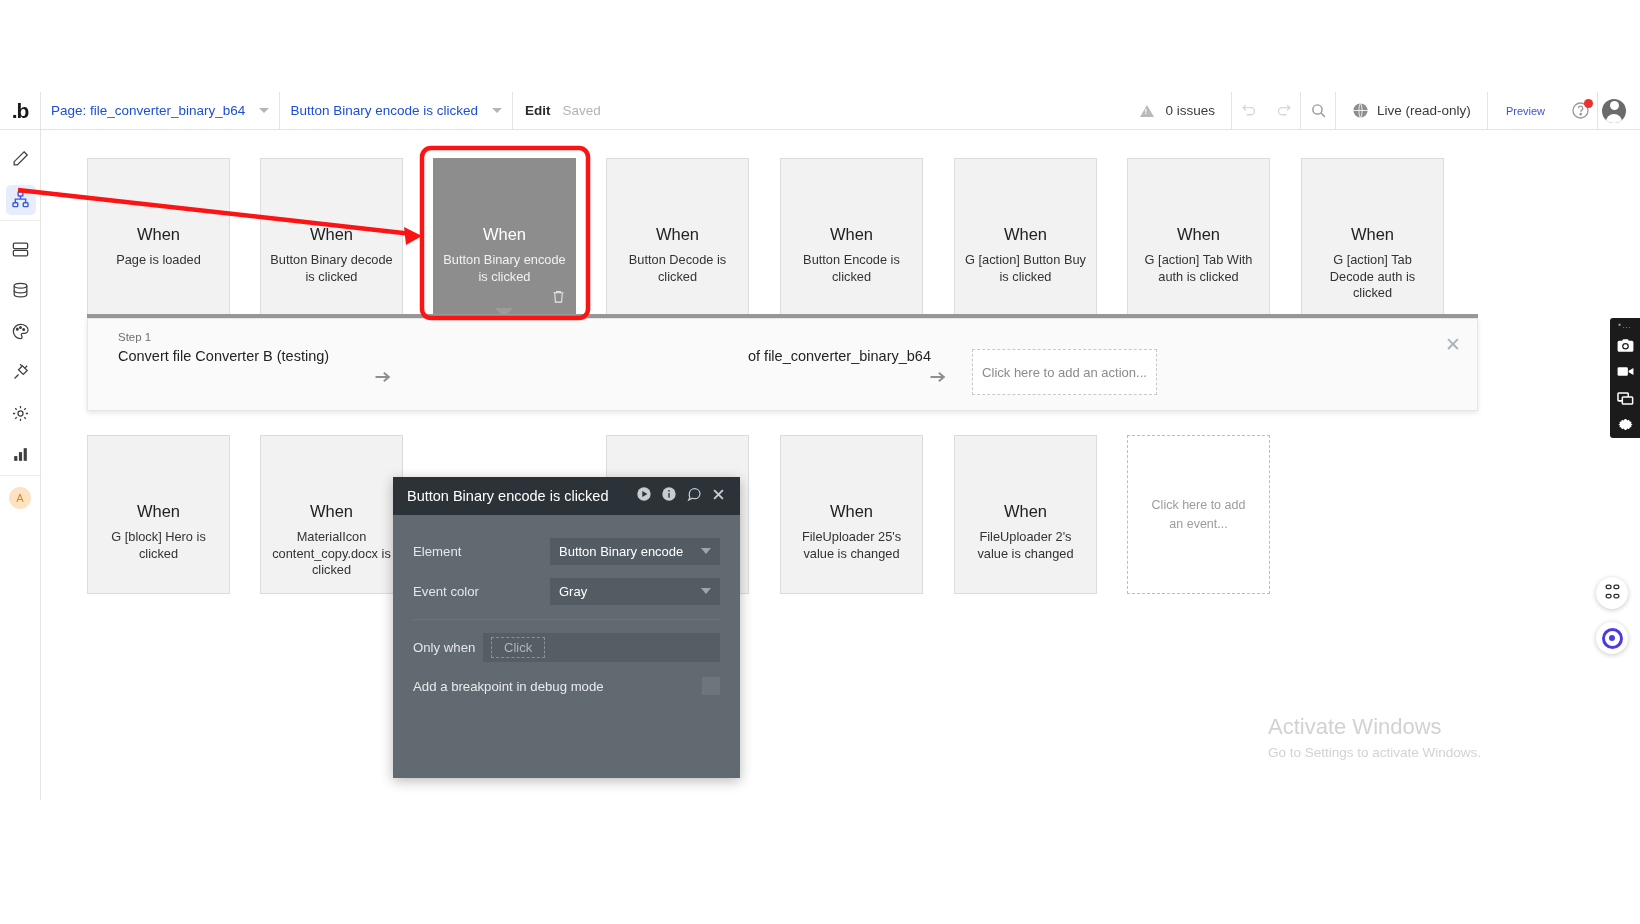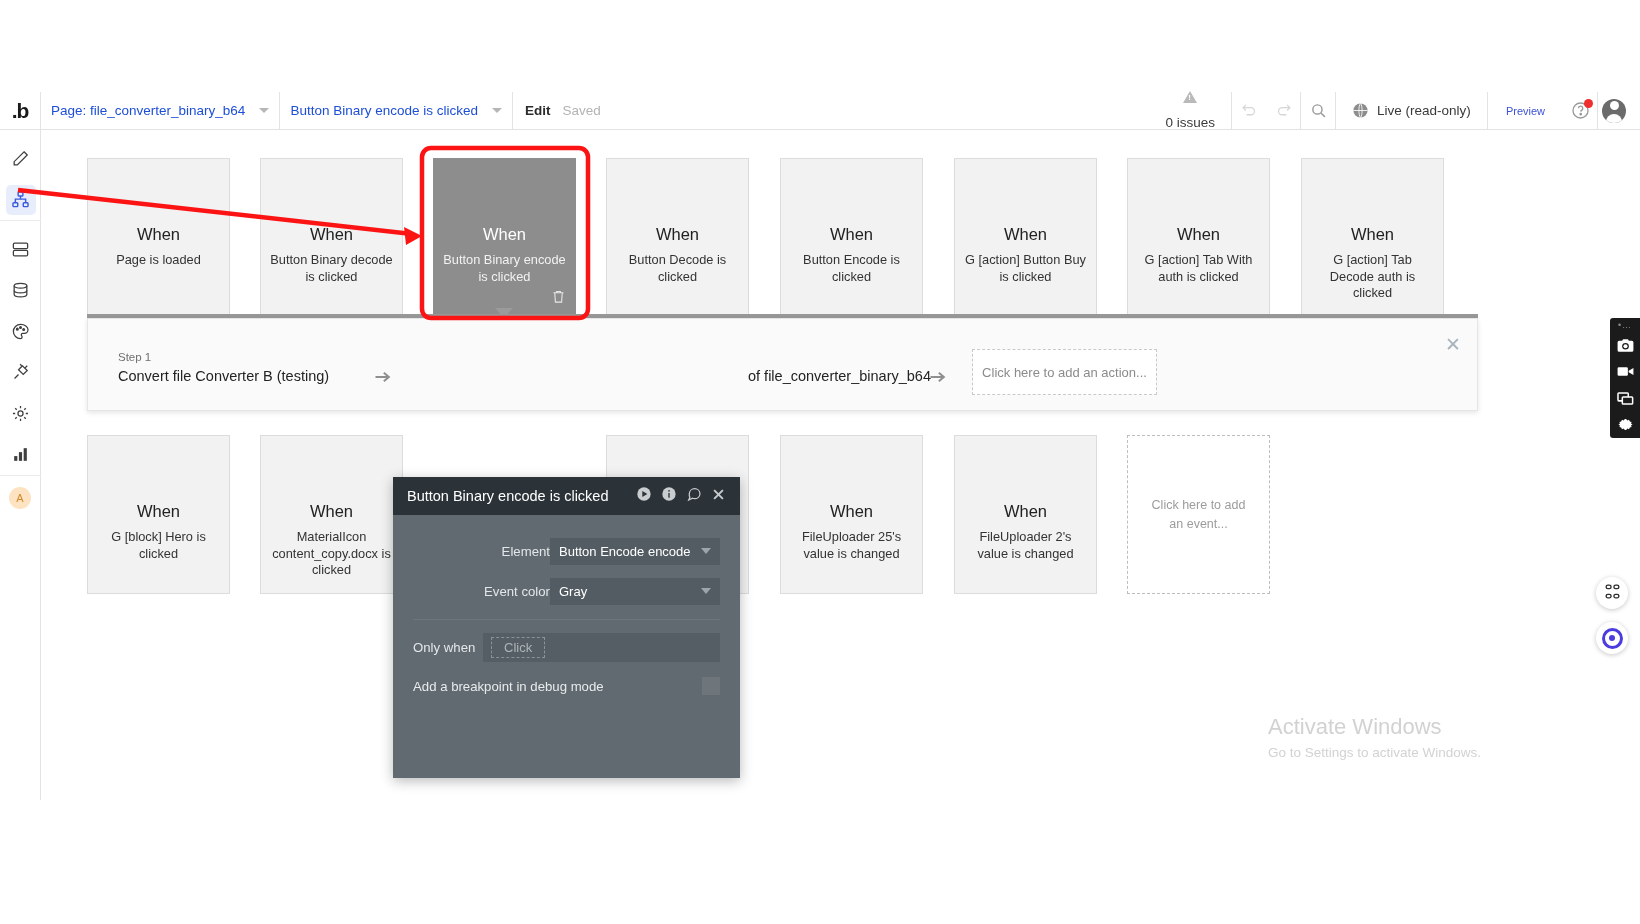--- a/index.html
+++ b/index.html
@@ -25,21 +25,21 @@
   .tb-chunk { display: flex; align-items: center; height: 38px; padding: 0 10px; }
   .tb-label { font-size: 13.5px; color: #1d4ed8; white-space: nowrap; }
   .caret-sm {
     width: 0; height: 0; margin-left: 14px;
     border-left: 5px solid transparent; border-right: 5px solid transparent;
     border-top: 5px solid #b6b6b6;
   }
   .tb-edit { font-size: 13.5px; color: #2b2b2b; font-weight: bold; padding: 0 12px; }
   .tb-saved { font-size: 13.5px; color: #b3b3b3; }
   .tb-spacer { flex: 1; }
-  .tb-issues { display: flex; align-items: center; gap: 12px; padding: 0 16px; flex-direction: column; }
+  .tb-issues { display: flex; align-items: center; gap: 12px; padding: 0 16px; }
   .warn-tri {
     width: 0; height: 0;
     border-left: 7px solid transparent; border-right: 7px solid transparent;
     border-bottom: 12px solid #b9b9b9; position: relative;
   }
   .warn-tri::after {
     content: "!"; position: absolute; left: -2px; top: 2px;
     font-size: 8px; color: #fff; font-weight: bold;
   }
   .issues-txt { font-size: 13.5px; color: #3a3a3a; }
@@ -138,21 +138,21 @@
   }
   .strip-grip {
     position: absolute; left: 45px; top: 184px; width: 1391px; height: 6px;
     background: #989898;
   }
   .strip-close {
     position: absolute; right: 16px; top: 16px; font-size: 19px; color: #a8b4bd;
     line-height: 1;
   }
   .step {
-    position: absolute; top: 32px;
+    position: absolute; top: 12px;
   }
   .step .sn { font-size: 11.5px; color: #707070; margin-bottom: 5px; }
   .step .st { font-size: 14.5px; color: #232323; white-space: nowrap; }
   .arrow-ic { position: absolute; top: 48px; color: #8f8f8f; }
   .addaction {
     position: absolute; top: 30px; width: 185px; height: 46px;
     border: 1px dashed #c9c9c9; background: #fff;
     display: flex; align-items: center; justify-content: center;
     font-size: 13px; color: #8b8b8b;
   }
@@ -162,21 +162,21 @@
     position: absolute; left: 351px; top: 347px; width: 347px; height: 301px;
     background: #616a70; box-shadow: 0 3px 12px rgba(0,0,0,0.28);
   }
   .pe-head {
     height: 38px; background: #2c3338; display: flex; align-items: center;
     padding: 0 14px;
   }
   .pe-title { font-size: 14.5px; color: #fff; flex: 1; }
   .pe-head-icons { display: flex; align-items: center; gap: 9px; color: #c9cdd0; }
   .pe-body { padding: 16px 20px 0 20px; }
-  .pe-row { display: flex; align-items: center; height: 40px; text-align: right; }
+  .pe-row { display: flex; align-items: center; height: 40px; }
   .pe-lbl { font-size: 13.2px; color: #e4e7e9; width: 137px; }
   .pe-sel {
     flex: 1; height: 27px; background: #535c62;
     display: flex; align-items: center; padding: 0 9px;
     font-size: 13px; color: #ffffff; position: relative;
   }
   .pe-sel .cv {
     position: absolute; right: 9px; width: 0; height: 0;
     border-left: 5px solid transparent; border-right: 5px solid transparent;
     border-top: 6px solid #9ea6ab;
@@ -503,21 +503,21 @@
                 <line x1="19" y1="5" x2="5" y2="19"></line>
               </svg>
           </span>
         </span>
       </div>
 
       <div class="pe-body">
         <div class="pe-row">
           <span class="pe-lbl">Element</span>
           <span class="pe-sel">
-            <span>Button Encode encode</span>
+            <span>Button Binary encode</span>
             <span class="cv"></span>
           </span>
         </div>
         <div class="pe-row">
           <span class="pe-lbl">Event color</span>
           <span class="pe-sel">
             <span>Gray</span>
             <span class="cv"></span>
           </span>
         </div>

